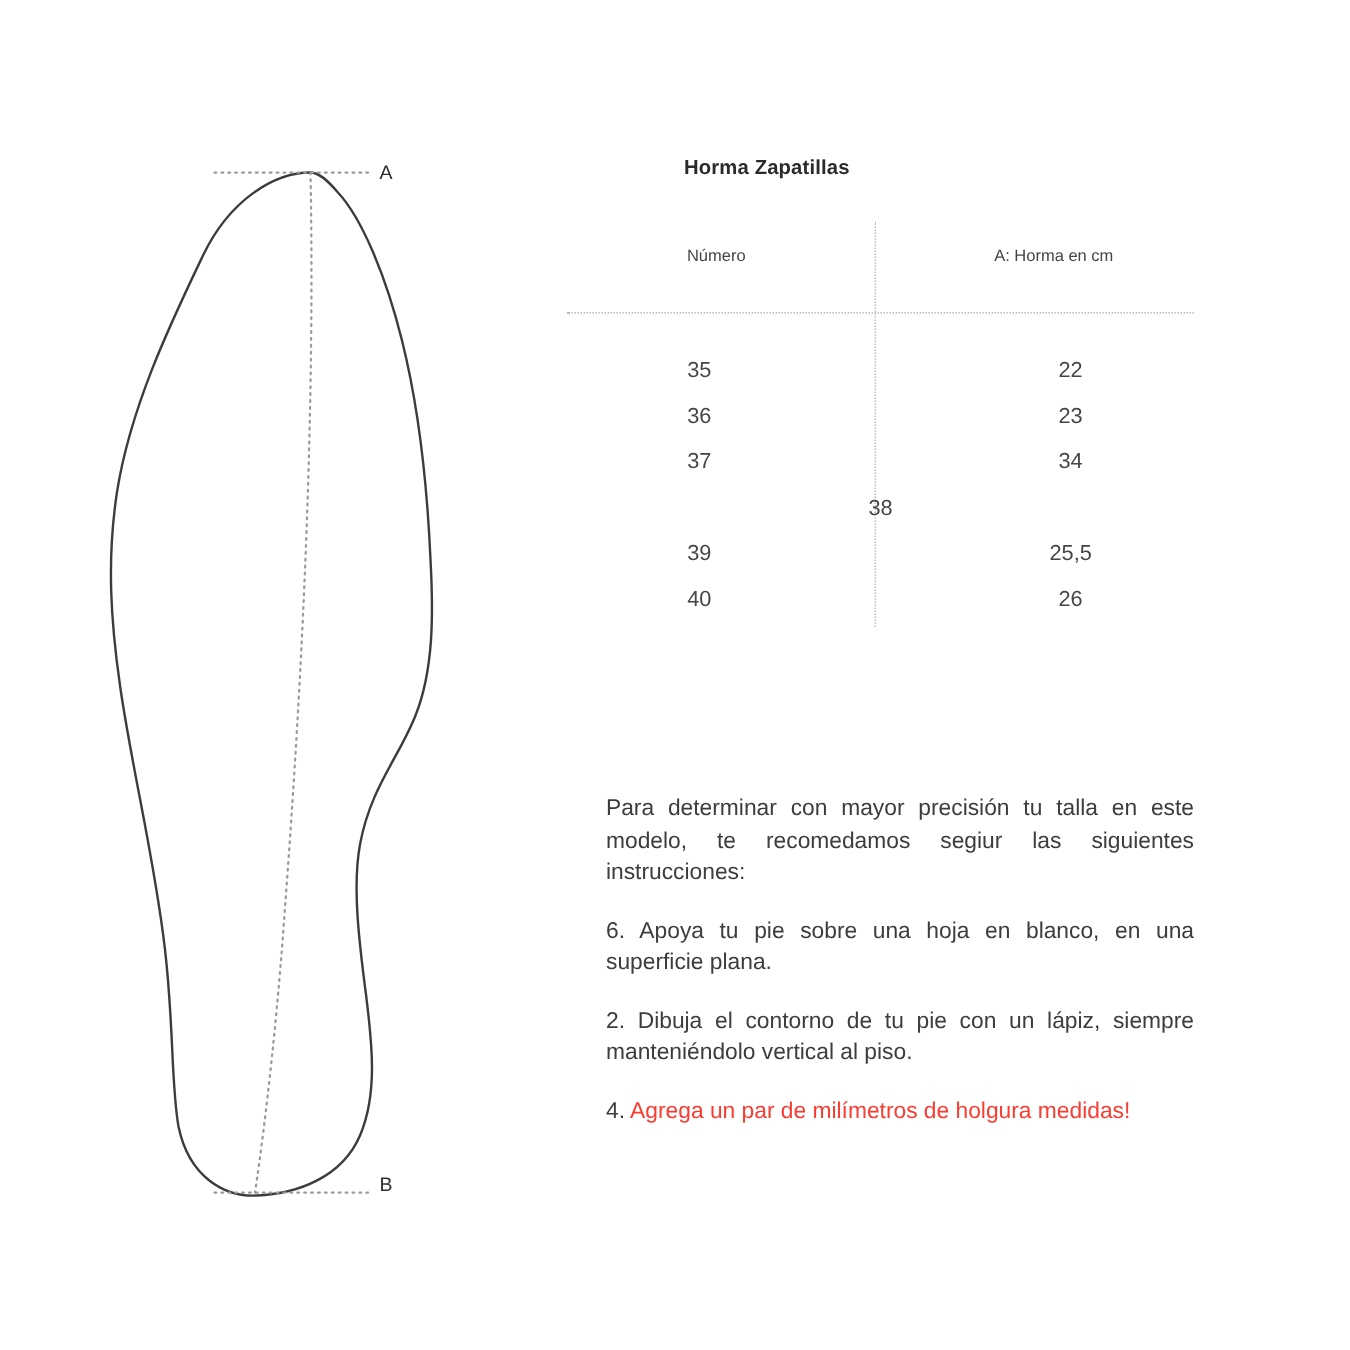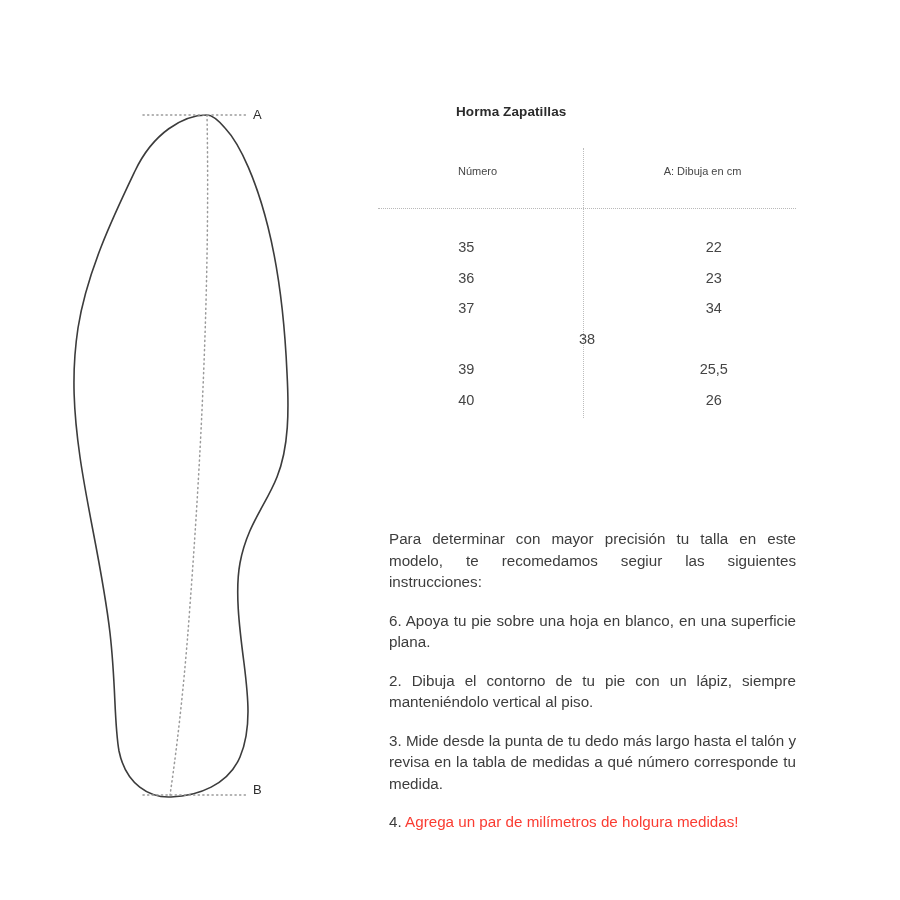--- a/index.html
+++ b/index.html
@@ -120,21 +120,21 @@
   .st-cell.len { padding-left: 4px; }
 
   
   .instructions {
     position: absolute;
     left: 16px;
     top: 528px;
     width: 410px;
   }
   .instructions p {
-    margin: 0 0 17px 3px;
+    margin: 0 0 17px 18px;
     font-size: 15.2px;
     line-height: 21.5px;
     color: #3d3d3d;
     text-align: justify;
     text-justify: inter-word;
   }
   .instructions p:last-child { margin-bottom: 0; }
   .instructions p.nowrap-line {
     text-align: left;
   }
@@ -178,21 +178,21 @@
   <div class="right-panel">
 
     <div class="table-title">Horma Zapatillas</div>
 
     <div class="size-table">
 
       <div class="st-vrule"></div>
 
       <div class="st-headrow">
         <div class="st-col num">Número</div>
-        <div class="st-col len">A:  Dibuja en cm</div>
+        <div class="st-col len">A:  Horma en cm</div>
       </div>
 
       <div class="st-rule"></div>
 
       <div class="st-body">
         <div class="st-row">
           <div class="st-cell num">35</div>
           <div class="st-cell len">22</div>
         </div>
         <div class="st-row">
@@ -214,19 +214,18 @@
           <div class="st-cell num">40</div>
           <div class="st-cell len">26</div>
         </div>
       </div>
     </div>
 
     <div class="instructions">
       <p>Para determinar con mayor precisión tu talla en este modelo, te recomedamos segiur las siguientes instrucciones:</p>
       <p>6. Apoya tu pie sobre una hoja en blanco, en una superficie plana.</p>
       <p>2. Dibuja el contorno de tu pie con un lápiz, siempre manteniéndolo vertical al piso.</p>
-      <p>3. Mide desde la punta de tu dedo más largo hasta el talón y revisa en la tabla de medidas a qué número corresponde tu medida.</p>
       <p class="nowrap-line"><span>4.</span>
         <span class="hl-red">Agrega un par de milímetros de holgura medidas!</span></p>
     </div>
 
   </div>
 </div>
 
 </body></html>

